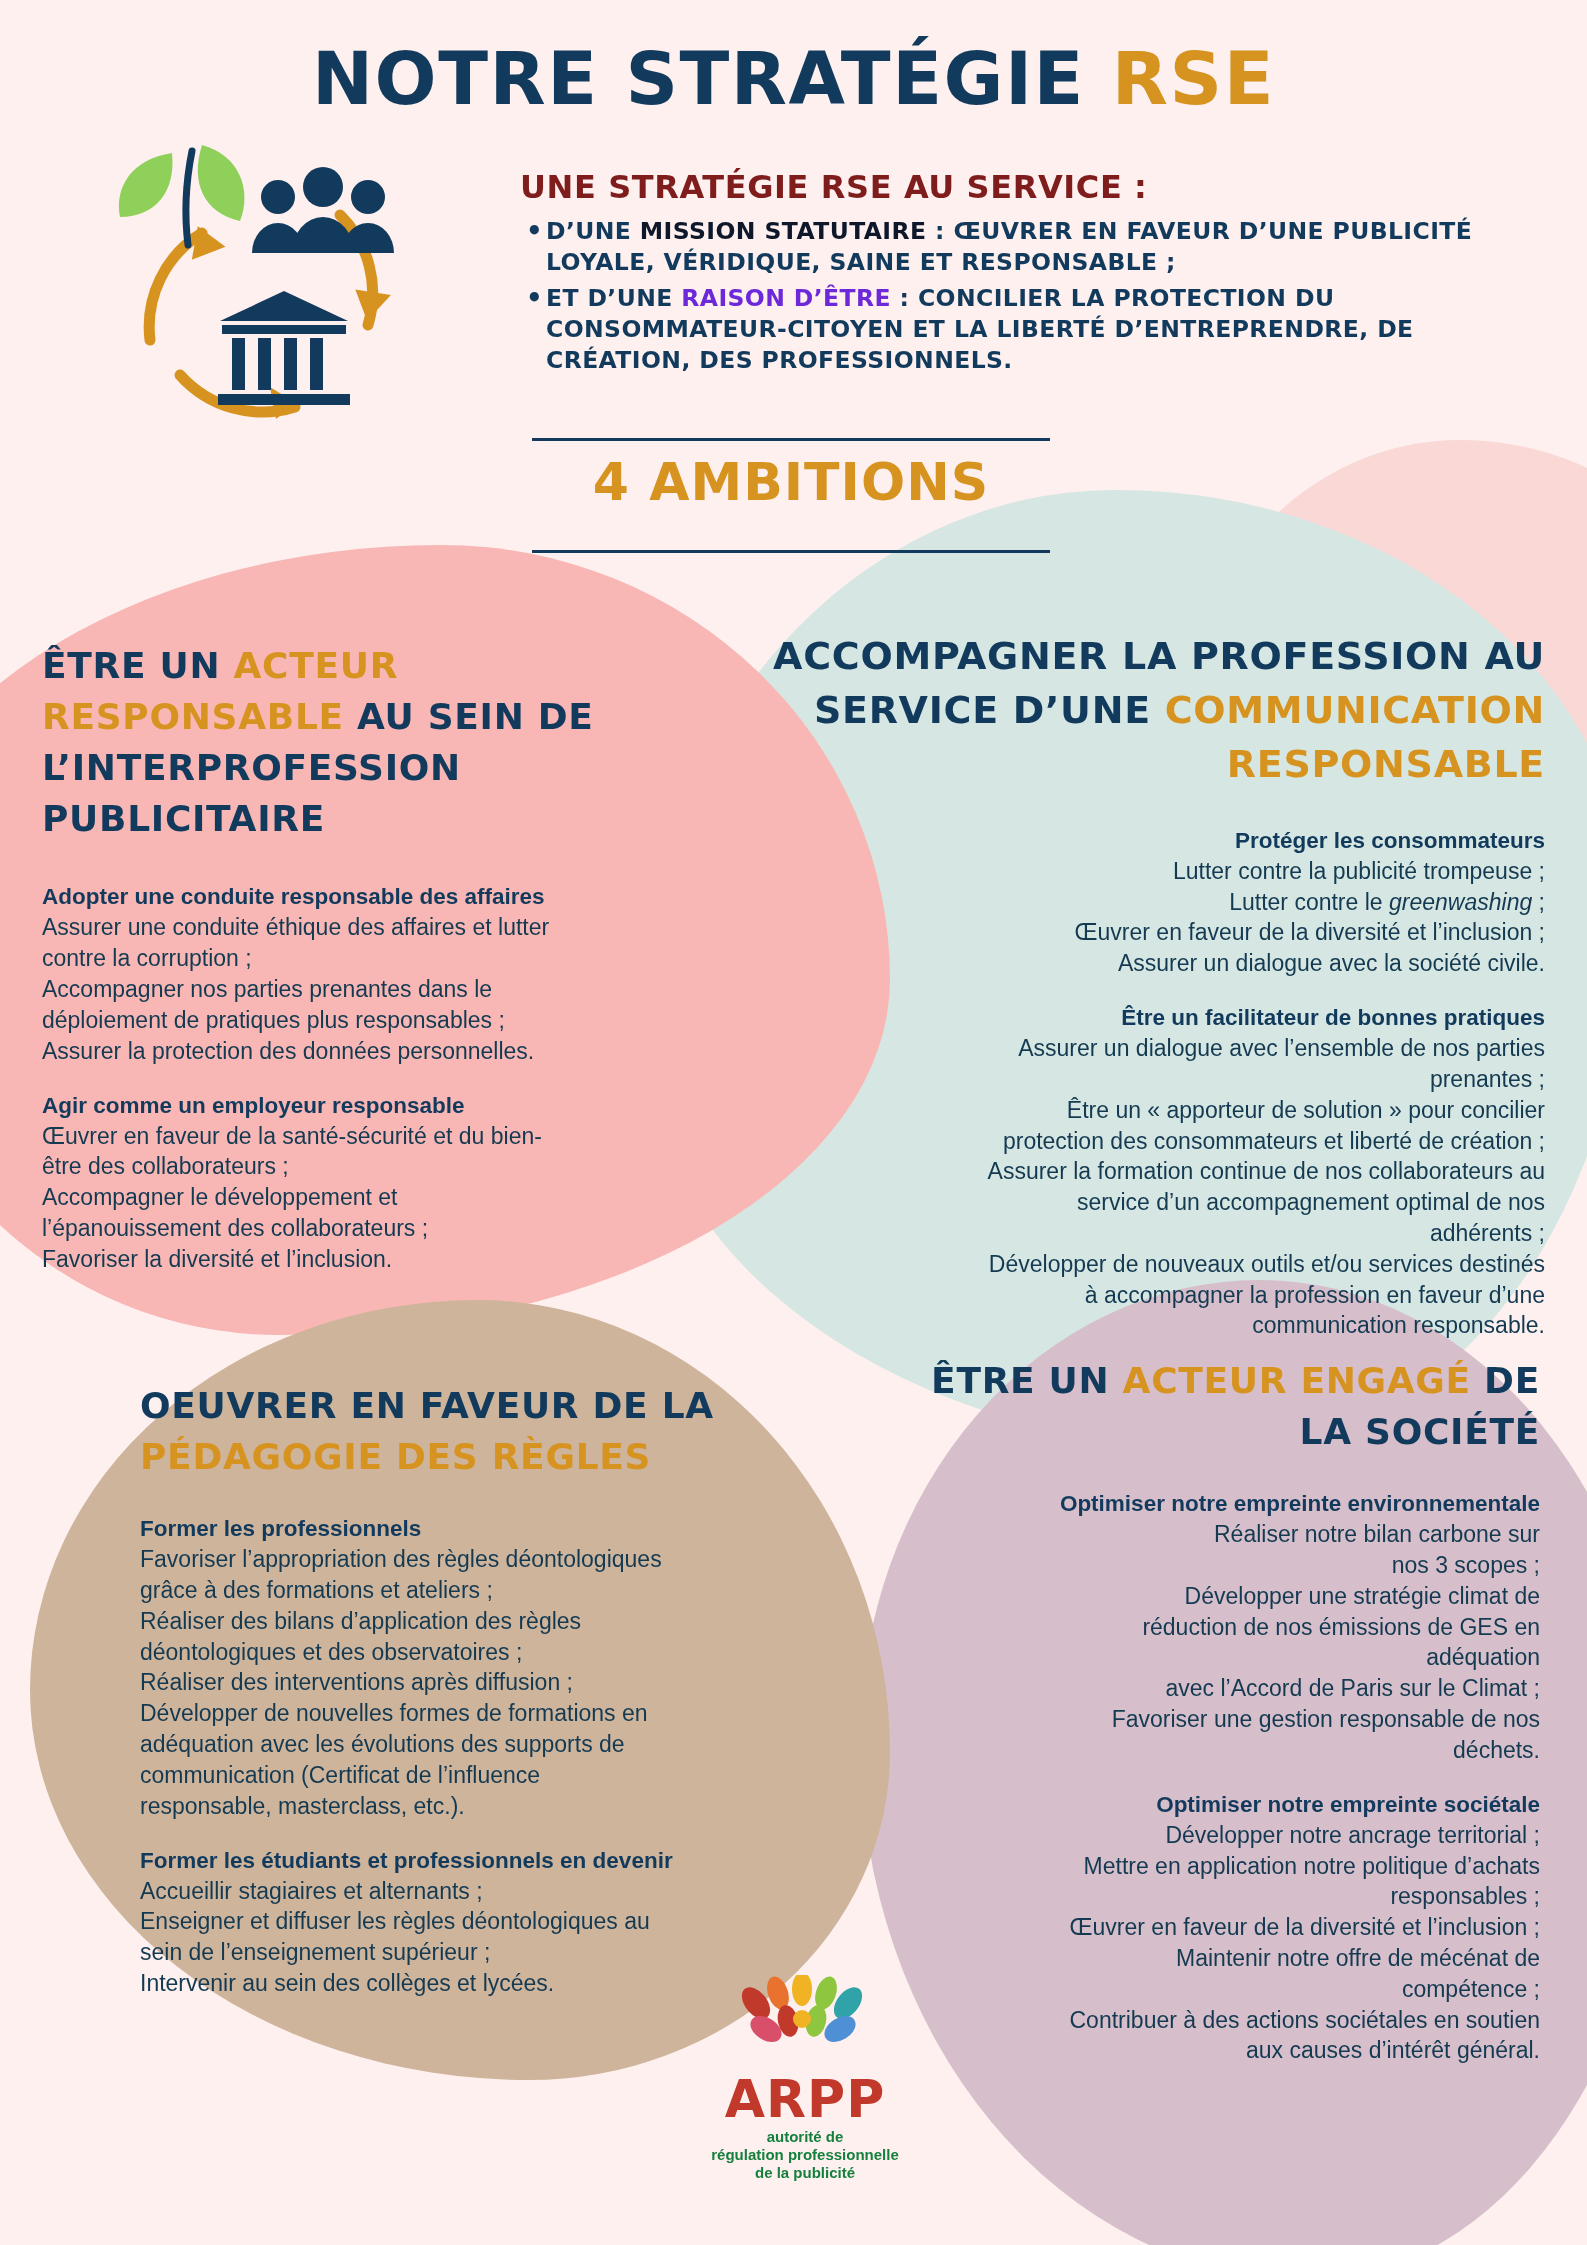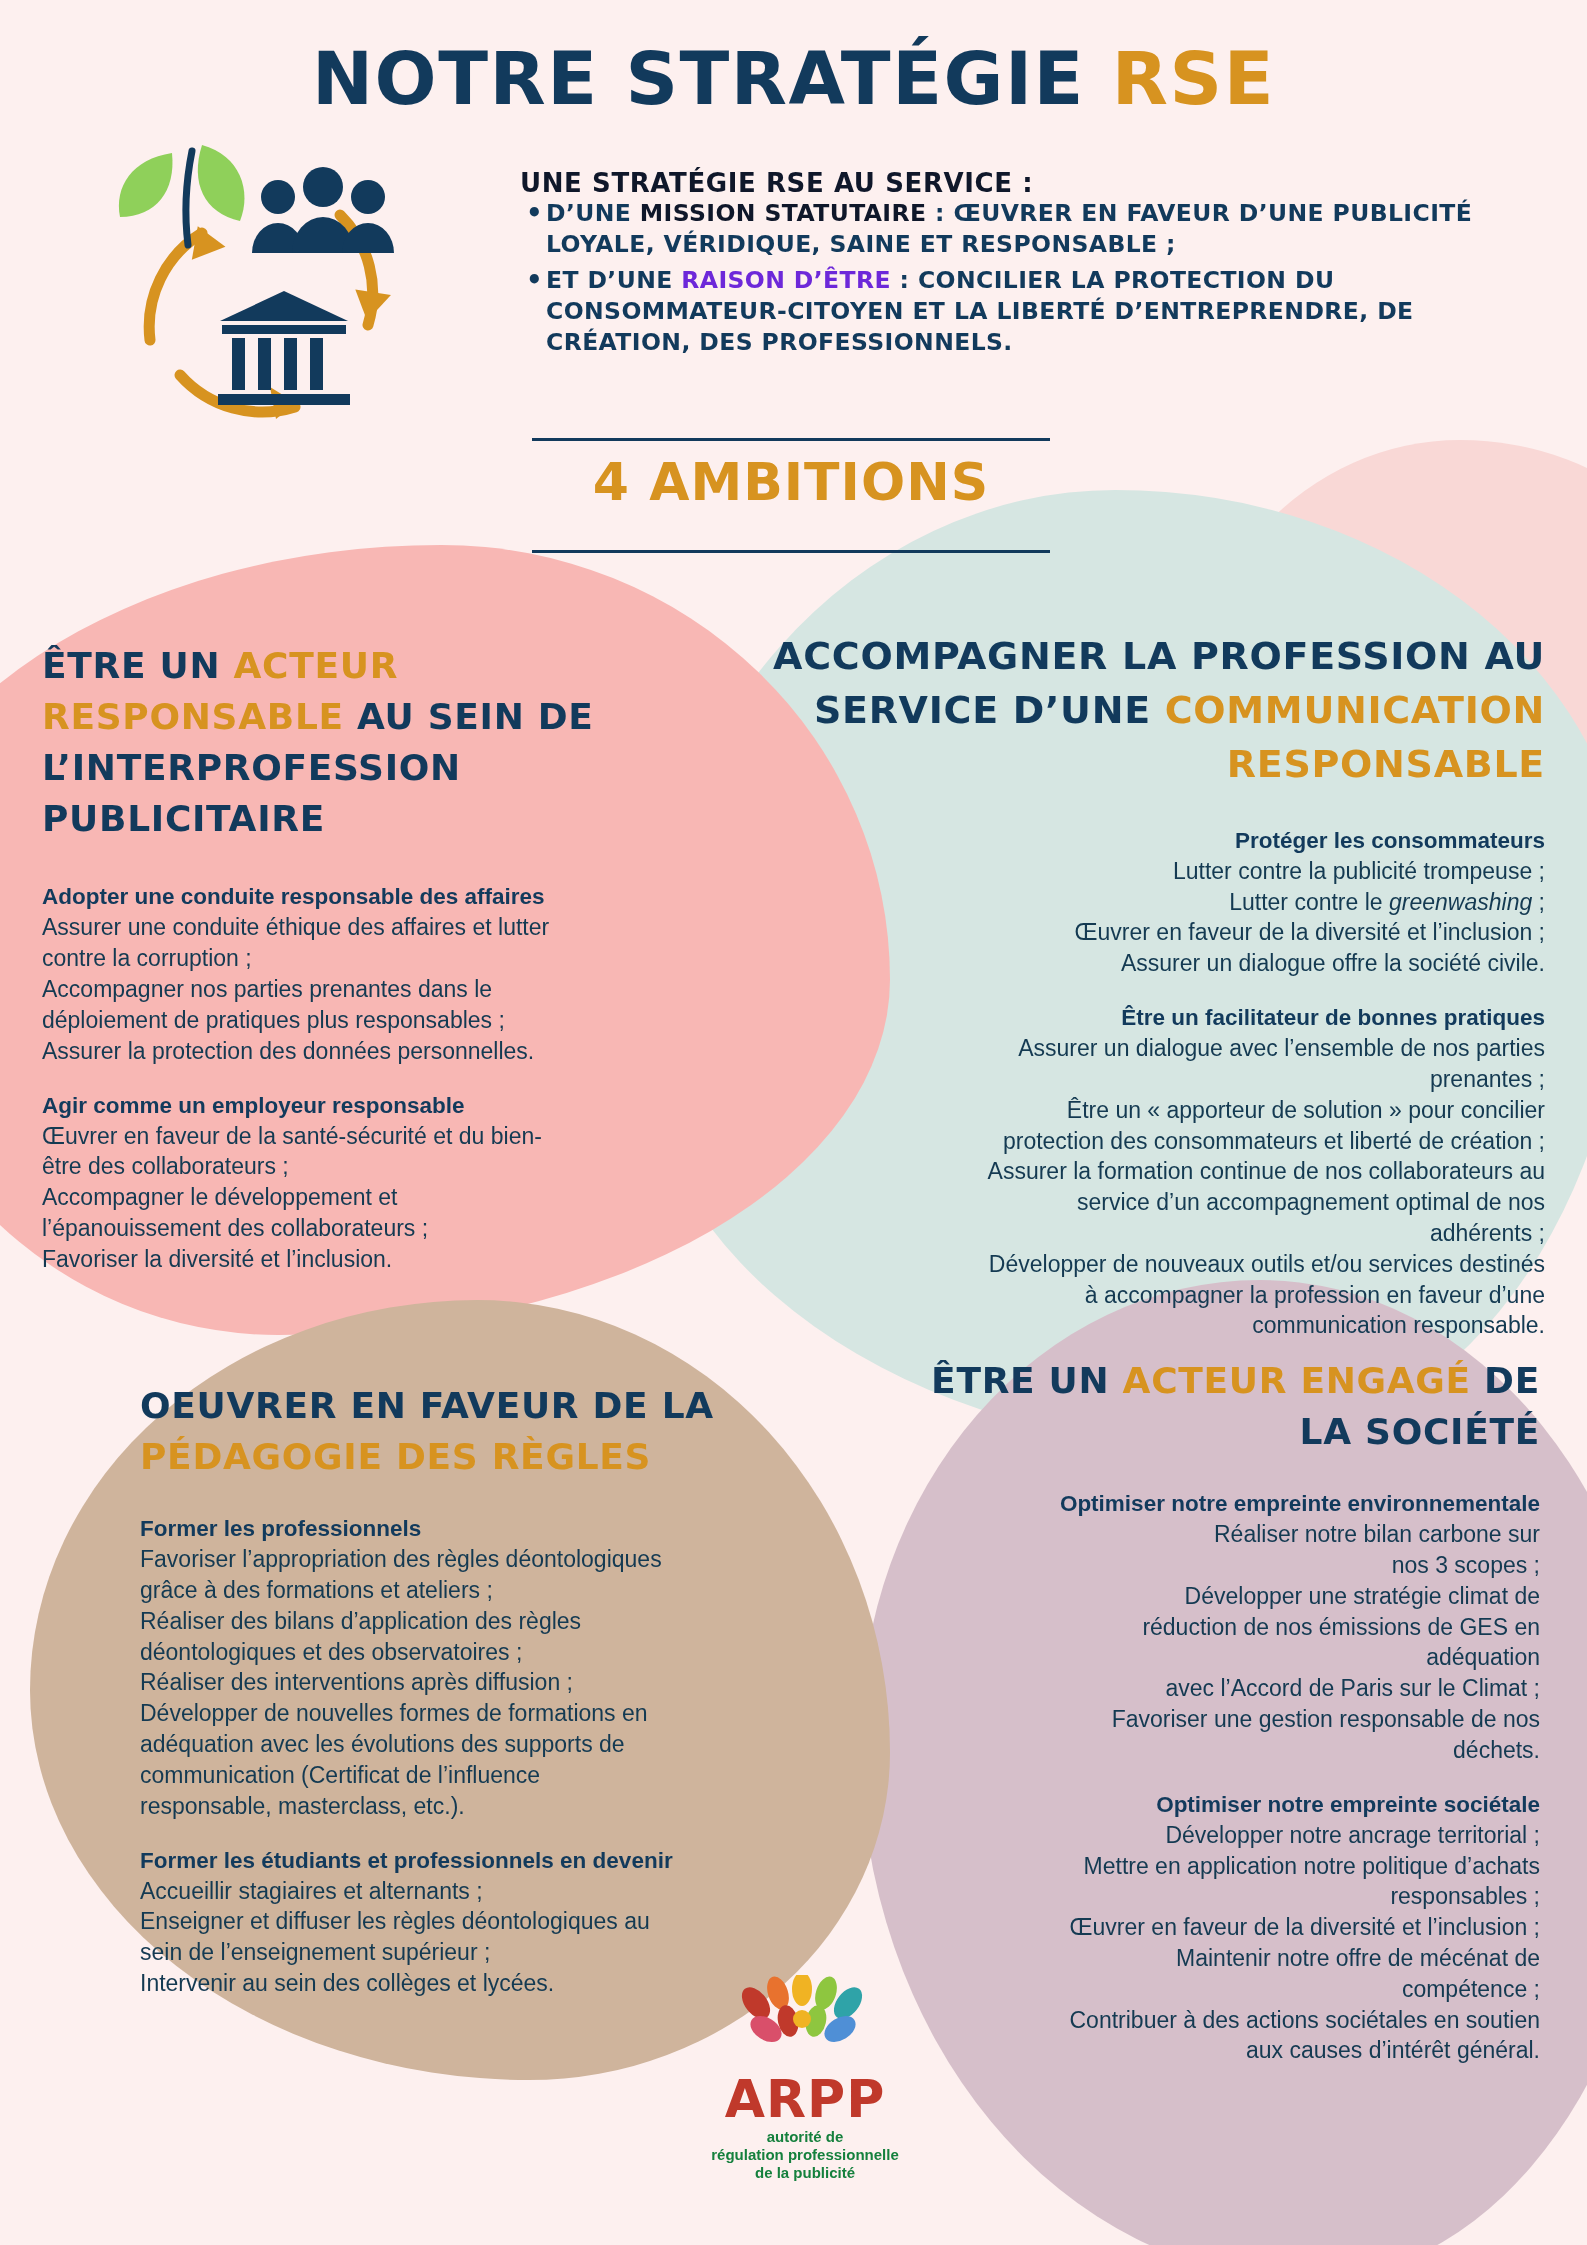--- a/index.html
+++ b/index.html
@@ -65,25 +65,26 @@
     font-family: "DejaVu Sans", sans-serif;
   }
   .title .rse { color: #d79320; }
 
   .intro-wrap {
     position: absolute;
     left: 520px; top: 168px;
     width: 1010px;
   }
   .intro-lead {
-    font-size: 26px;
+    font-size: 32px;
     font-weight: bold;
     letter-spacing: .6px;
-    color: #0f172a;
-    font-family: "DejaVu Sans", sans-serif;
+    color: #7f1d1d;
+    font-family: "DejaVu Sans", sans-serif;
+    margin-bottom: 10px;
   }
   ul.intro-list { list-style: none; }
   ul.intro-list li {
     position: relative;
     padding-left: 26px;
     font-size: 23.5px;
     font-weight: bold;
     line-height: 1.33;
     letter-spacing: .4px;
     color: #123a5c;
@@ -273,21 +274,21 @@
       </div>
   </div>
 
   <div id="q2" class="layer">
     <div class="q-head"><span class="navy">ACCOMPAGNER LA PROFESSION AU SERVICE D’UNE </span><span class="gold">COMMUNICATION RESPONSABLE</span></div>
     <div class="q-body">
         <div class="q-sub">Protéger les consommateurs</div>
         <div class="q-line">Lutter contre la publicité trompeuse ;</div>
         <div class="q-line"><span>Lutter contre le </span><em>greenwashing</em><span> ;</span></div>
         <div class="q-line">Œuvrer en faveur de la diversité et l’inclusion ;</div>
-        <div class="q-line">Assurer un dialogue offre la société civile.</div>
+        <div class="q-line">Assurer un dialogue avec la société civile.</div>
         <div class="q-sub">Être un facilitateur de bonnes pratiques</div>
         <div class="q-line">Assurer un dialogue avec l’ensemble de nos parties</div>
         <div class="q-line">prenantes ;</div>
         <div class="q-line">Être un « apporteur de solution » pour concilier</div>
         <div class="q-line">protection des consommateurs et liberté de création ;</div>
         <div class="q-line">Assurer la formation continue de nos collaborateurs au</div>
         <div class="q-line">service d’un accompagnement optimal de nos</div>
         <div class="q-line">adhérents ;</div>
         <div class="q-line">Développer de nouveaux outils et/ou services destinés</div>
         <div class="q-line">à accompagner la profession en faveur d’une</div>

